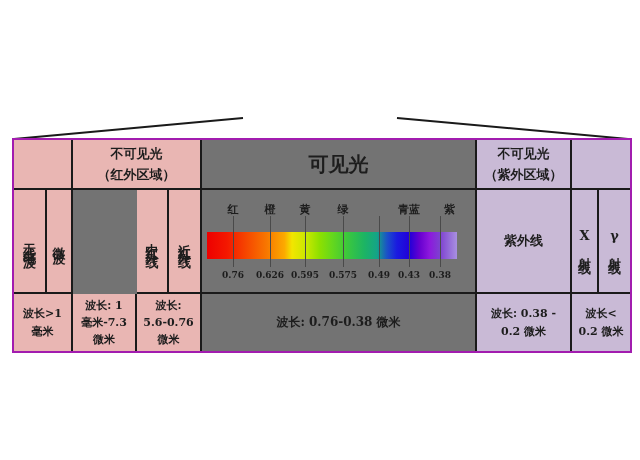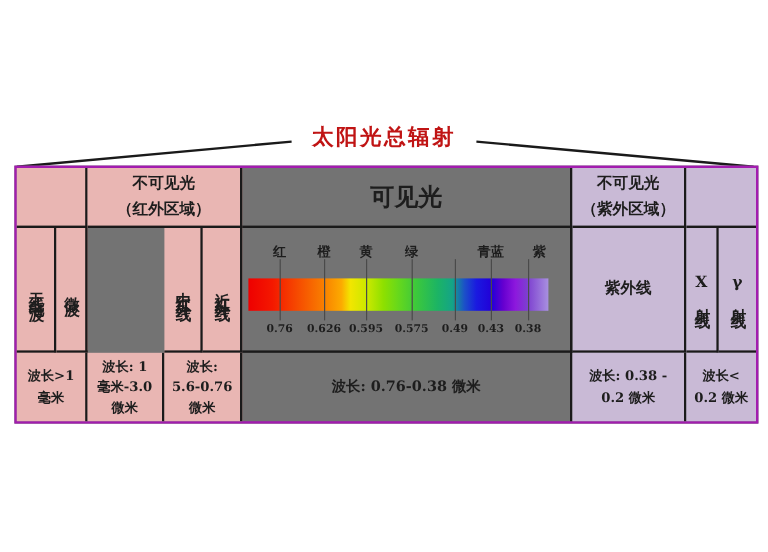--- a/index.html
+++ b/index.html
@@ -54,21 +54,20 @@
   .spec-num{
     position:absolute;top:78px;transform:translateX(-50%);
     font-size:9px;font-weight:bold;white-space:nowrap;
   }
 </style>
 </head>
 <body>
 
 <div class="canvas">
 
-  <div class="title">太阳光总辐射</div>
 
   <svg class="roof" viewBox="0 0 640 460">
     <line x1="243" y1="118" x2="14" y2="139" stroke="#1a1a1a" stroke-width="2"></line>
     <line x1="397" y1="118" x2="628" y2="139" stroke="#1a1a1a" stroke-width="2"></line>
   </svg>
 
   <div class="grid">
 
     <div class="cell pink" style="grid-column:1/3;grid-row:1;"></div>
     <div class="cell pink" style="grid-column:3/6;grid-row:1;">不可见光
@@ -87,21 +86,21 @@
       <div class="spec-bar"></div>
     <span class="spec-label" style="left: 31px;">红</span><span class="spec-label" style="left: 68px;">橙</span><span class="spec-label" style="left: 103px;">黄</span><span class="spec-label" style="left: 141px;">绿</span><span class="spec-label" style="left: 207px;">青蓝</span><span class="spec-label" style="left: 247.5px;">紫</span><div class="spec-tick" style="left: 31px;"></div><span class="spec-num" style="left: 31px;">0.76</span><div class="spec-tick" style="left: 68px;"></div><span class="spec-num" style="left: 68px;">0.626</span><div class="spec-tick" style="left: 103px;"></div><span class="spec-num" style="left: 103px;">0.595</span><div class="spec-tick" style="left: 141px;"></div><span class="spec-num" style="left: 141px;">0.575</span><div class="spec-tick" style="left: 177px;"></div><span class="spec-num" style="left: 177px;">0.49</span><div class="spec-tick" style="left: 207px;"></div><span class="spec-num" style="left: 207px;">0.43</span><div class="spec-tick" style="left: 238px;"></div><span class="spec-num" style="left: 238px;">0.38</span></div>
 
     <div class="cell purple" style="grid-column:7;grid-row:2;">紫外线</div>
     <div class="cell purple vert" style="grid-column:8;grid-row:2;"><span>X射线</span></div>
     <div class="cell purple vert no-r" style="grid-column:9;grid-row:2;"><span>γ射线</span></div>
 
     <div class="cell pink wl no-b" style="grid-column:1/3;grid-row:3;">波长&gt;1
 毫米</div>
     <div class="cell pink wl no-b" style="grid-column:3/4;grid-row:3;">波长: 1
-毫米-3.0
+毫米-7.3
 微米</div>
     <div class="cell pink wl no-b" style="grid-column:4/6;grid-row:3;text-align:center;">波长:
 5.6-0.76
 微米</div>
     <div class="cell wl no-b" style="grid-column:6/7;grid-row:3;font-size:12px;">波长: 0.76-0.38 微米</div>
     <div class="cell purple wl no-b" style="grid-column:7/8;grid-row:3;">波长: 0.38 -
 0.2 微米</div>
     <div class="cell purple wl no-r no-b" style="grid-column:8/10;grid-row:3;">波长&lt;
 0.2 微米</div>
 

